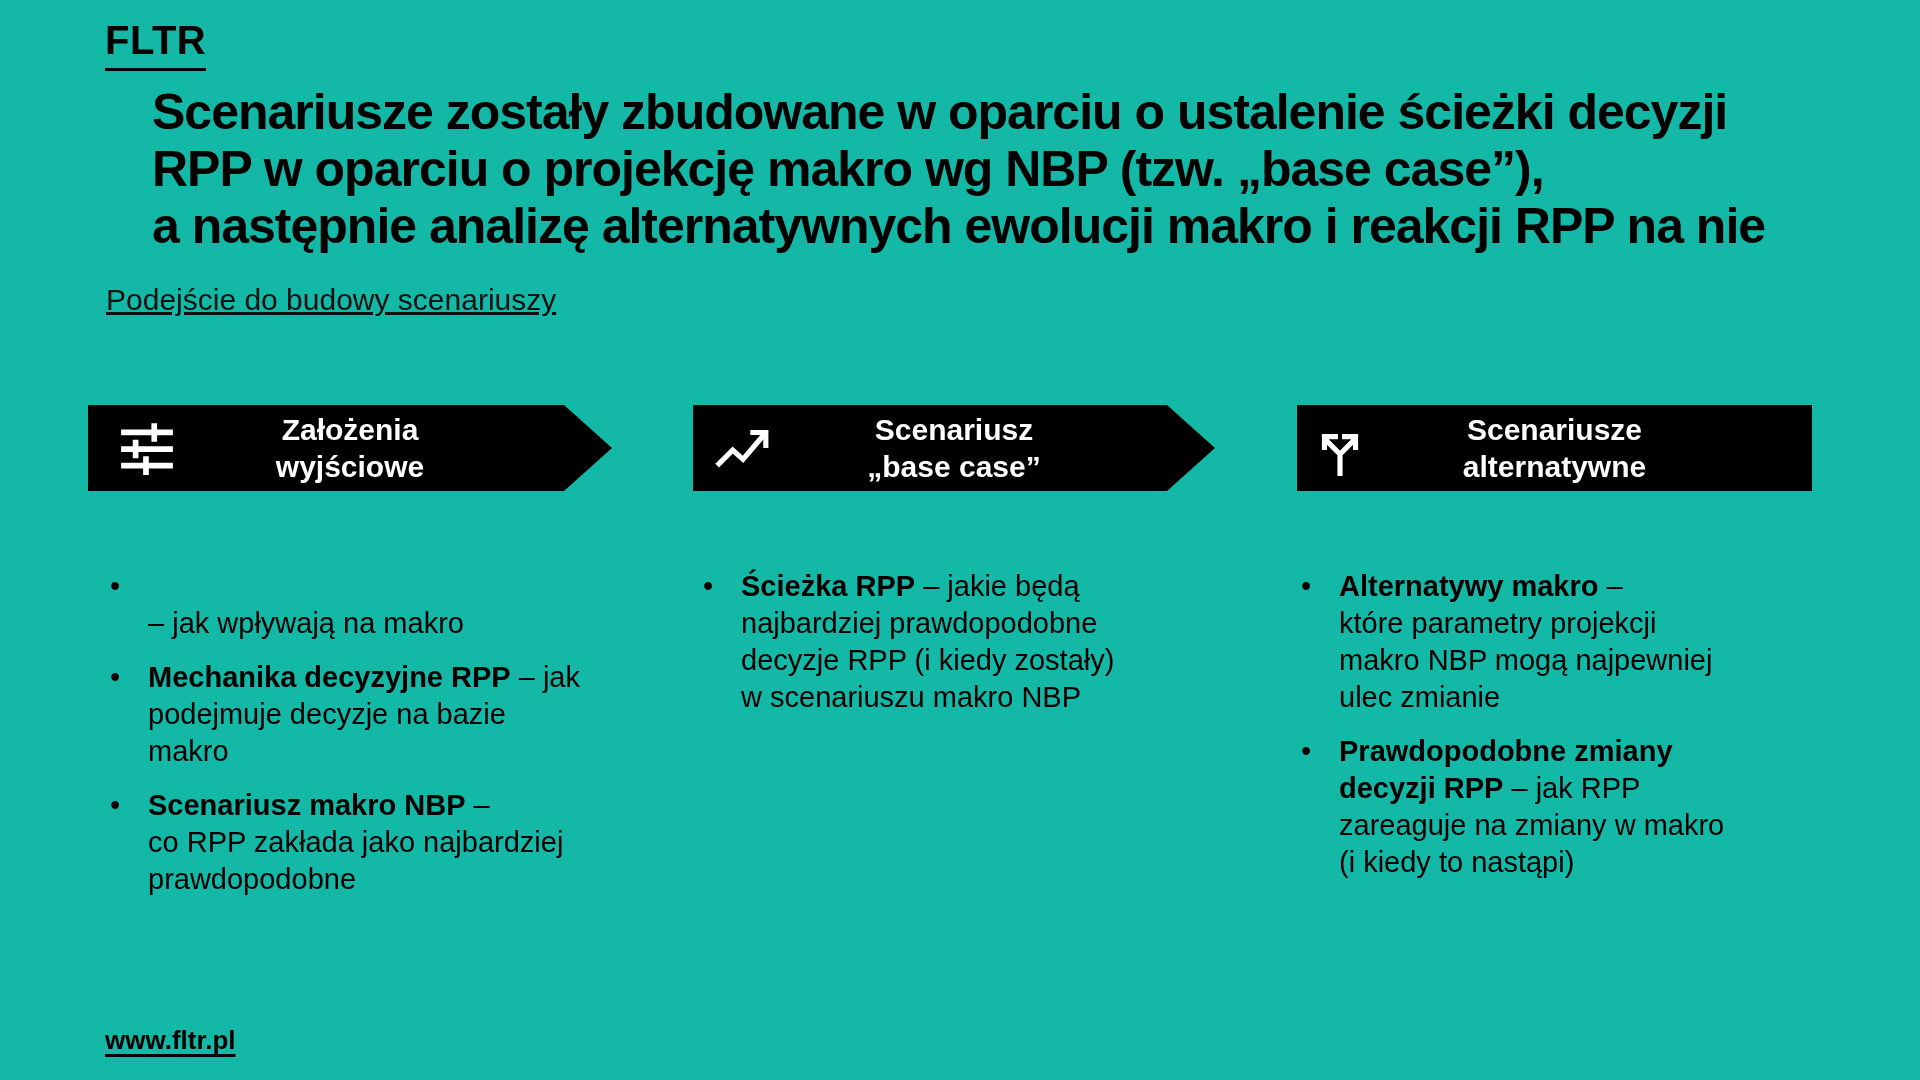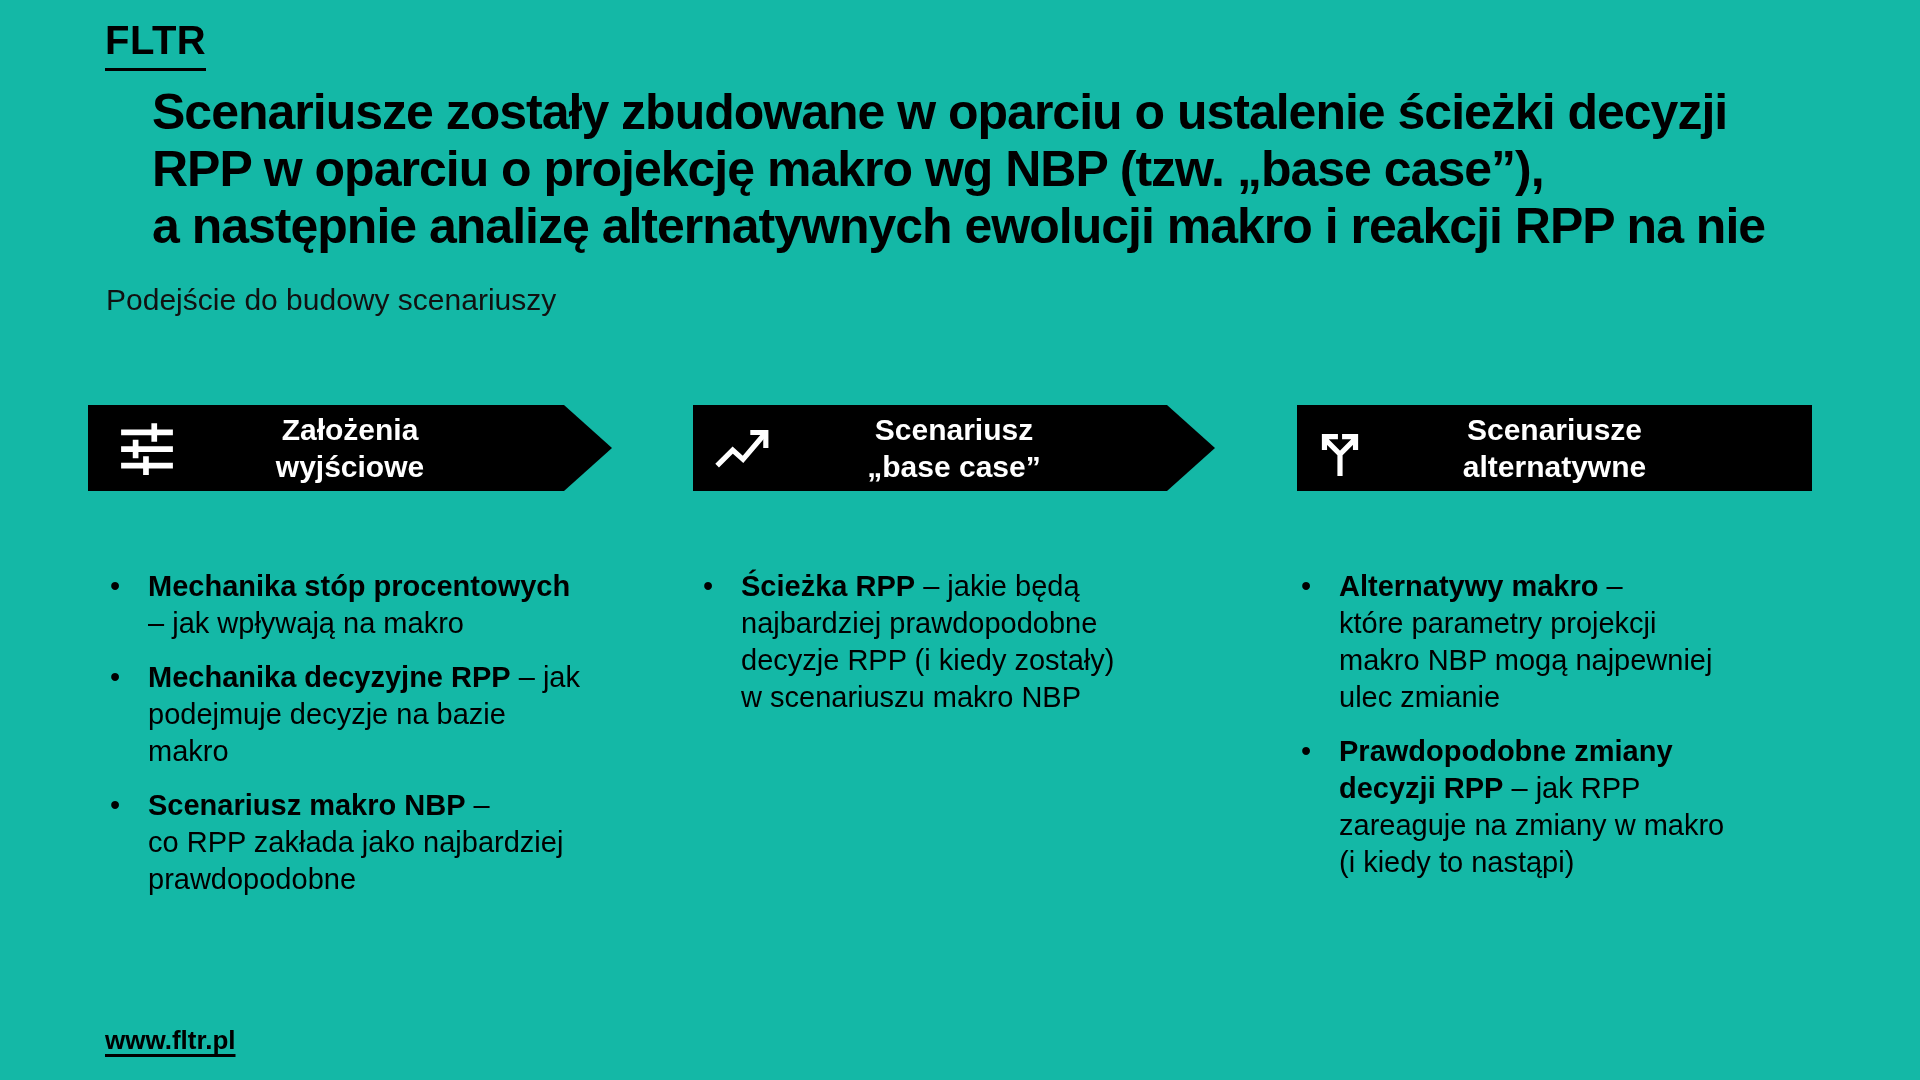--- a/index.html
+++ b/index.html
@@ -13,21 +13,21 @@
     display:inline-block;border-bottom:3px solid #000;padding-bottom:8px;
   }
   .title{
     position:absolute;left:104px;top:84px;width:1760px;
     font-size:50px;font-weight:700;line-height:57px;letter-spacing:-1px;
     white-space:pre-line;
     margin-left:48px;
   }
   .subtitle{
     position:absolute;left:106px;top:280px;
-    font-size:30px;font-weight:400;line-height:40px;color:#111;
+    font-size:30px;font-weight:400;line-height:40px;color:#111;text-decoration:underline;
   }
   .banner{
     position:absolute;top:405px;height:86px;background:#000;color:#fff;
     display:flex;align-items:center;justify-content:center;
   }
   .banner .label{
     font-size:30px;font-weight:700;line-height:37px;text-align:center;
     white-space:pre-line;
   }
   .banner .icon{
@@ -105,21 +105,21 @@
         <path d="M28 55 V34 L13 19 M13 30 V17 H26 M28 34 L43 19 M43 30 V17 H30"></path>
       </svg>
     </span>
     <div class="label">Scenariusze
 alternatywne</div>
   </div>
 
   <div class="col" id="col-1">
     <div class="item">
       <span class="marker">•</span>
-      <span class="itext"><span class="b">Mechanika stóp procentowych</span><span>
+      <span class="itext"><span>
 – jak wpływają na makro</span></span>
     </div>
     <div class="item">
       <span class="marker">•</span>
       <span class="itext"><span class="b">Mechanika decyzyjne RPP</span><span> – jak
 podejmuje decyzje na bazie
 makro</span></span>
     </div>
     <div class="item">
       <span class="marker">•</span>

